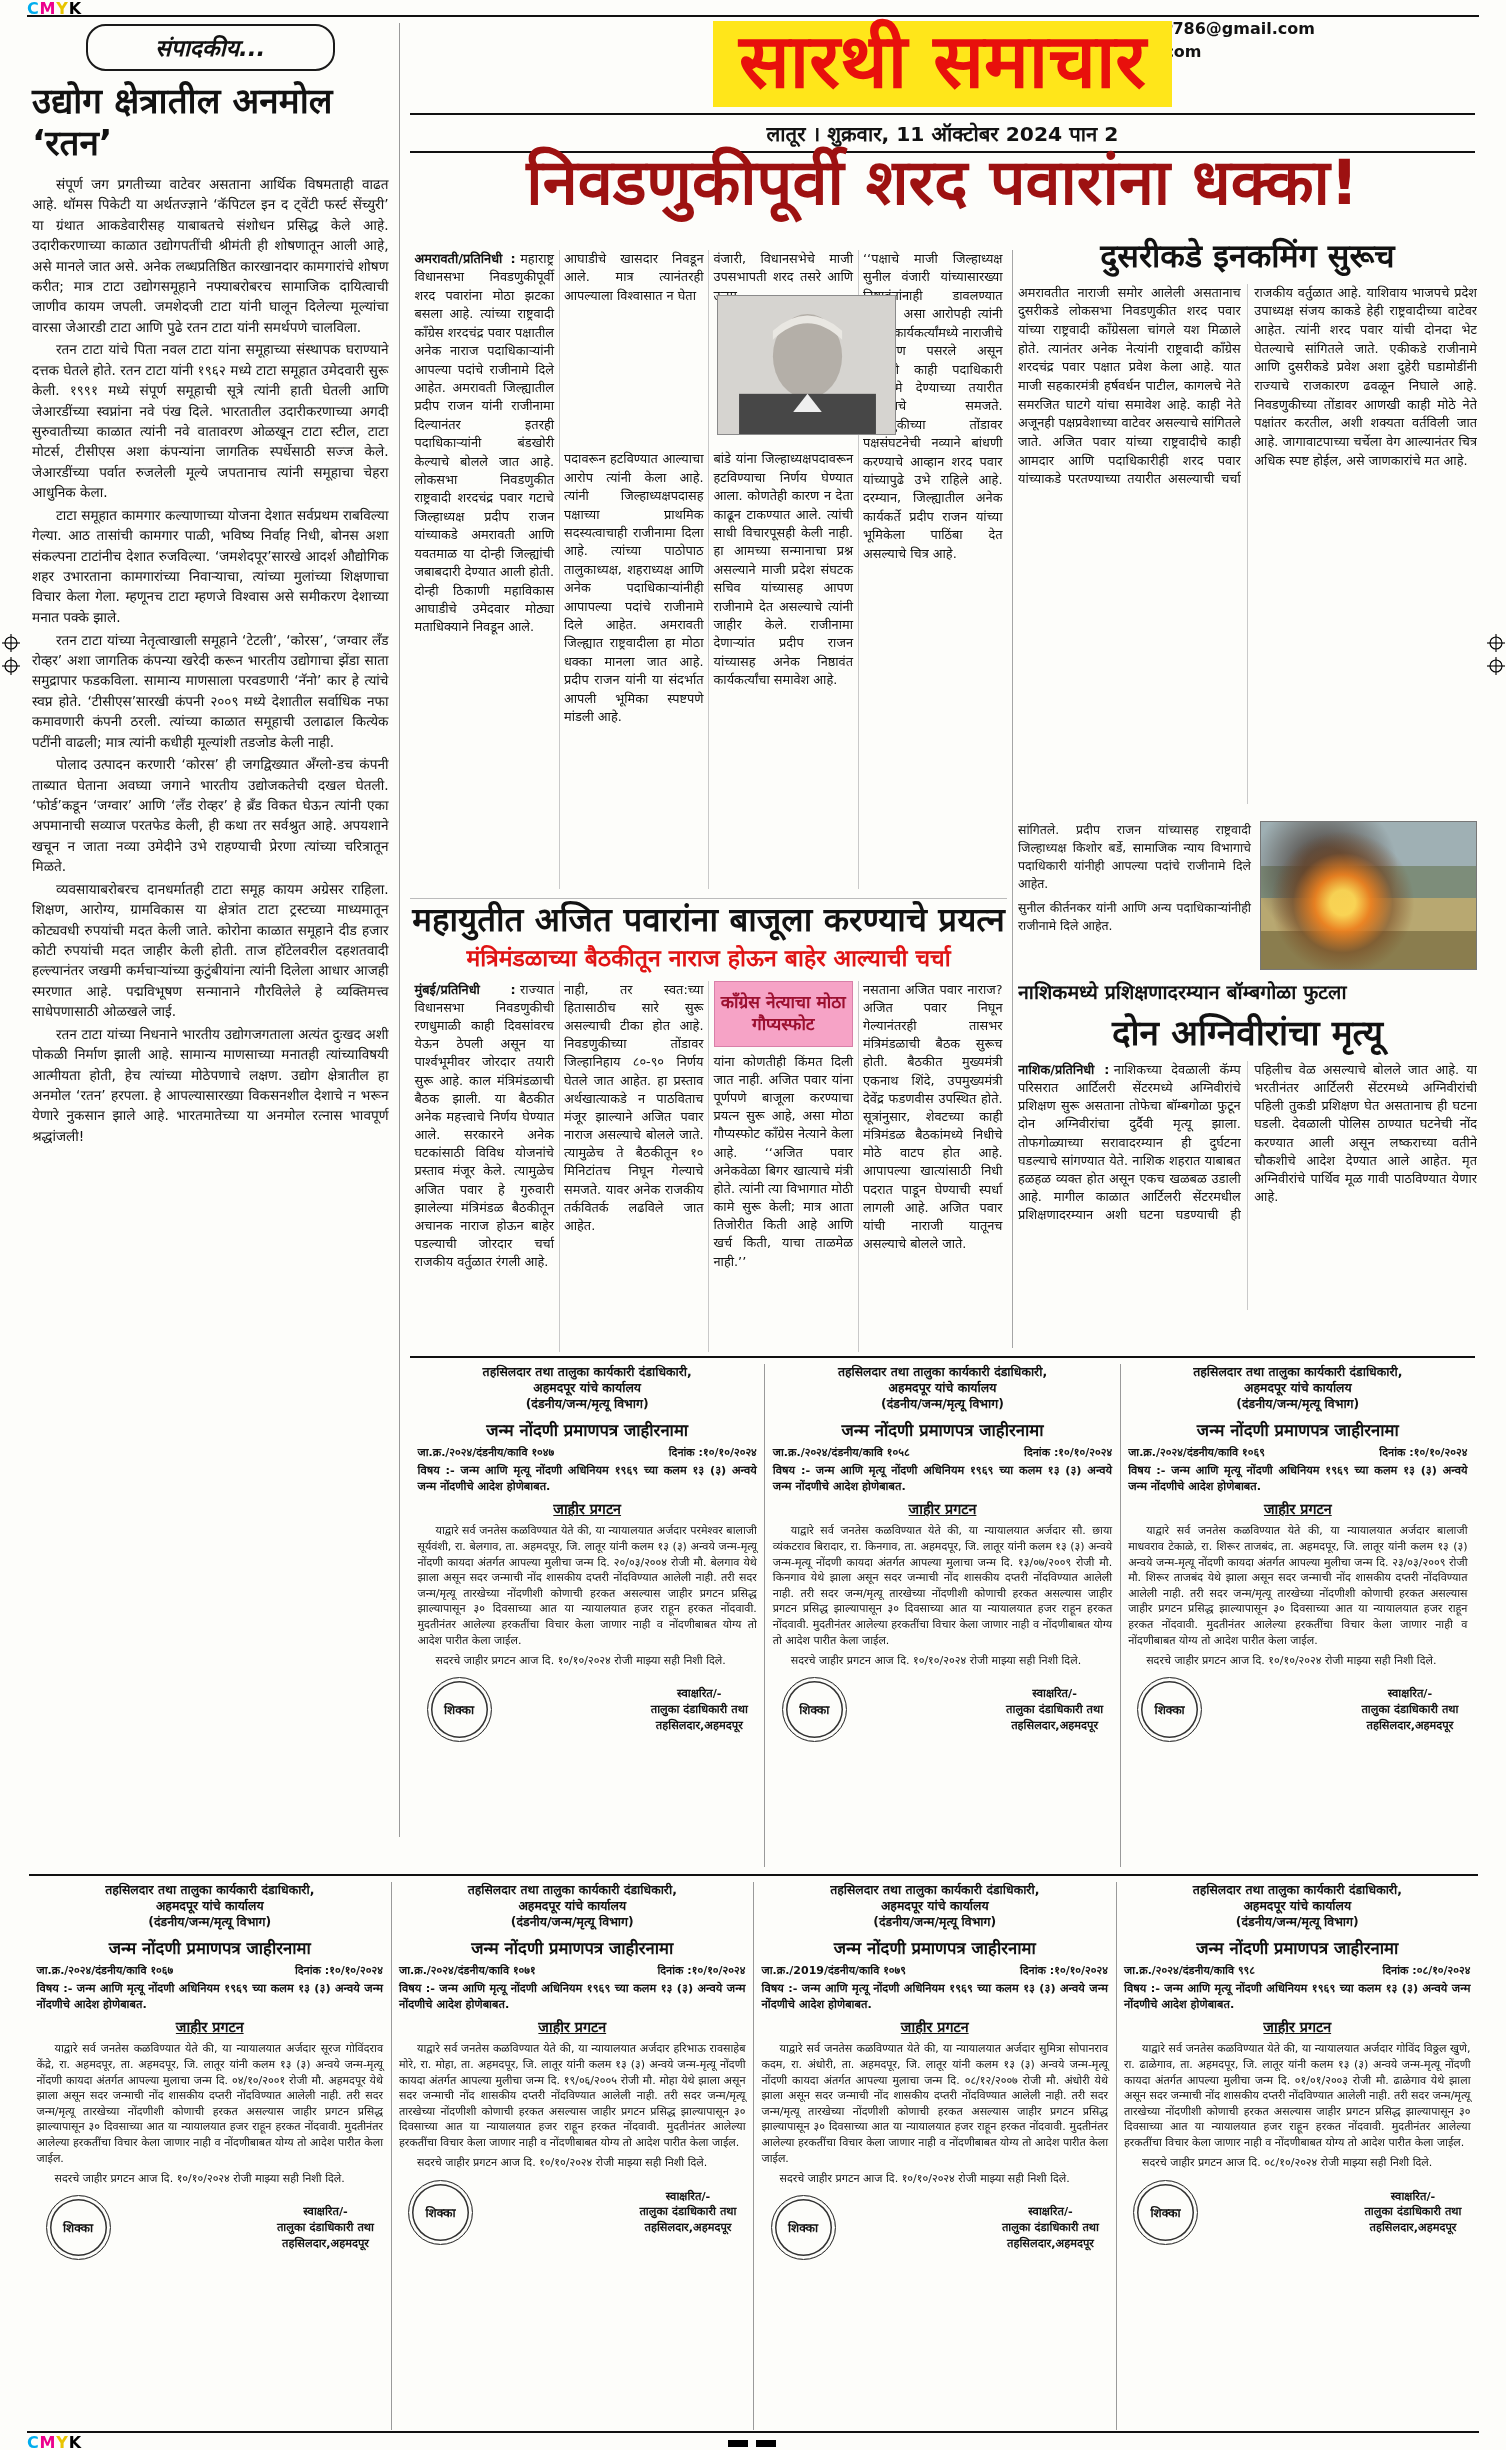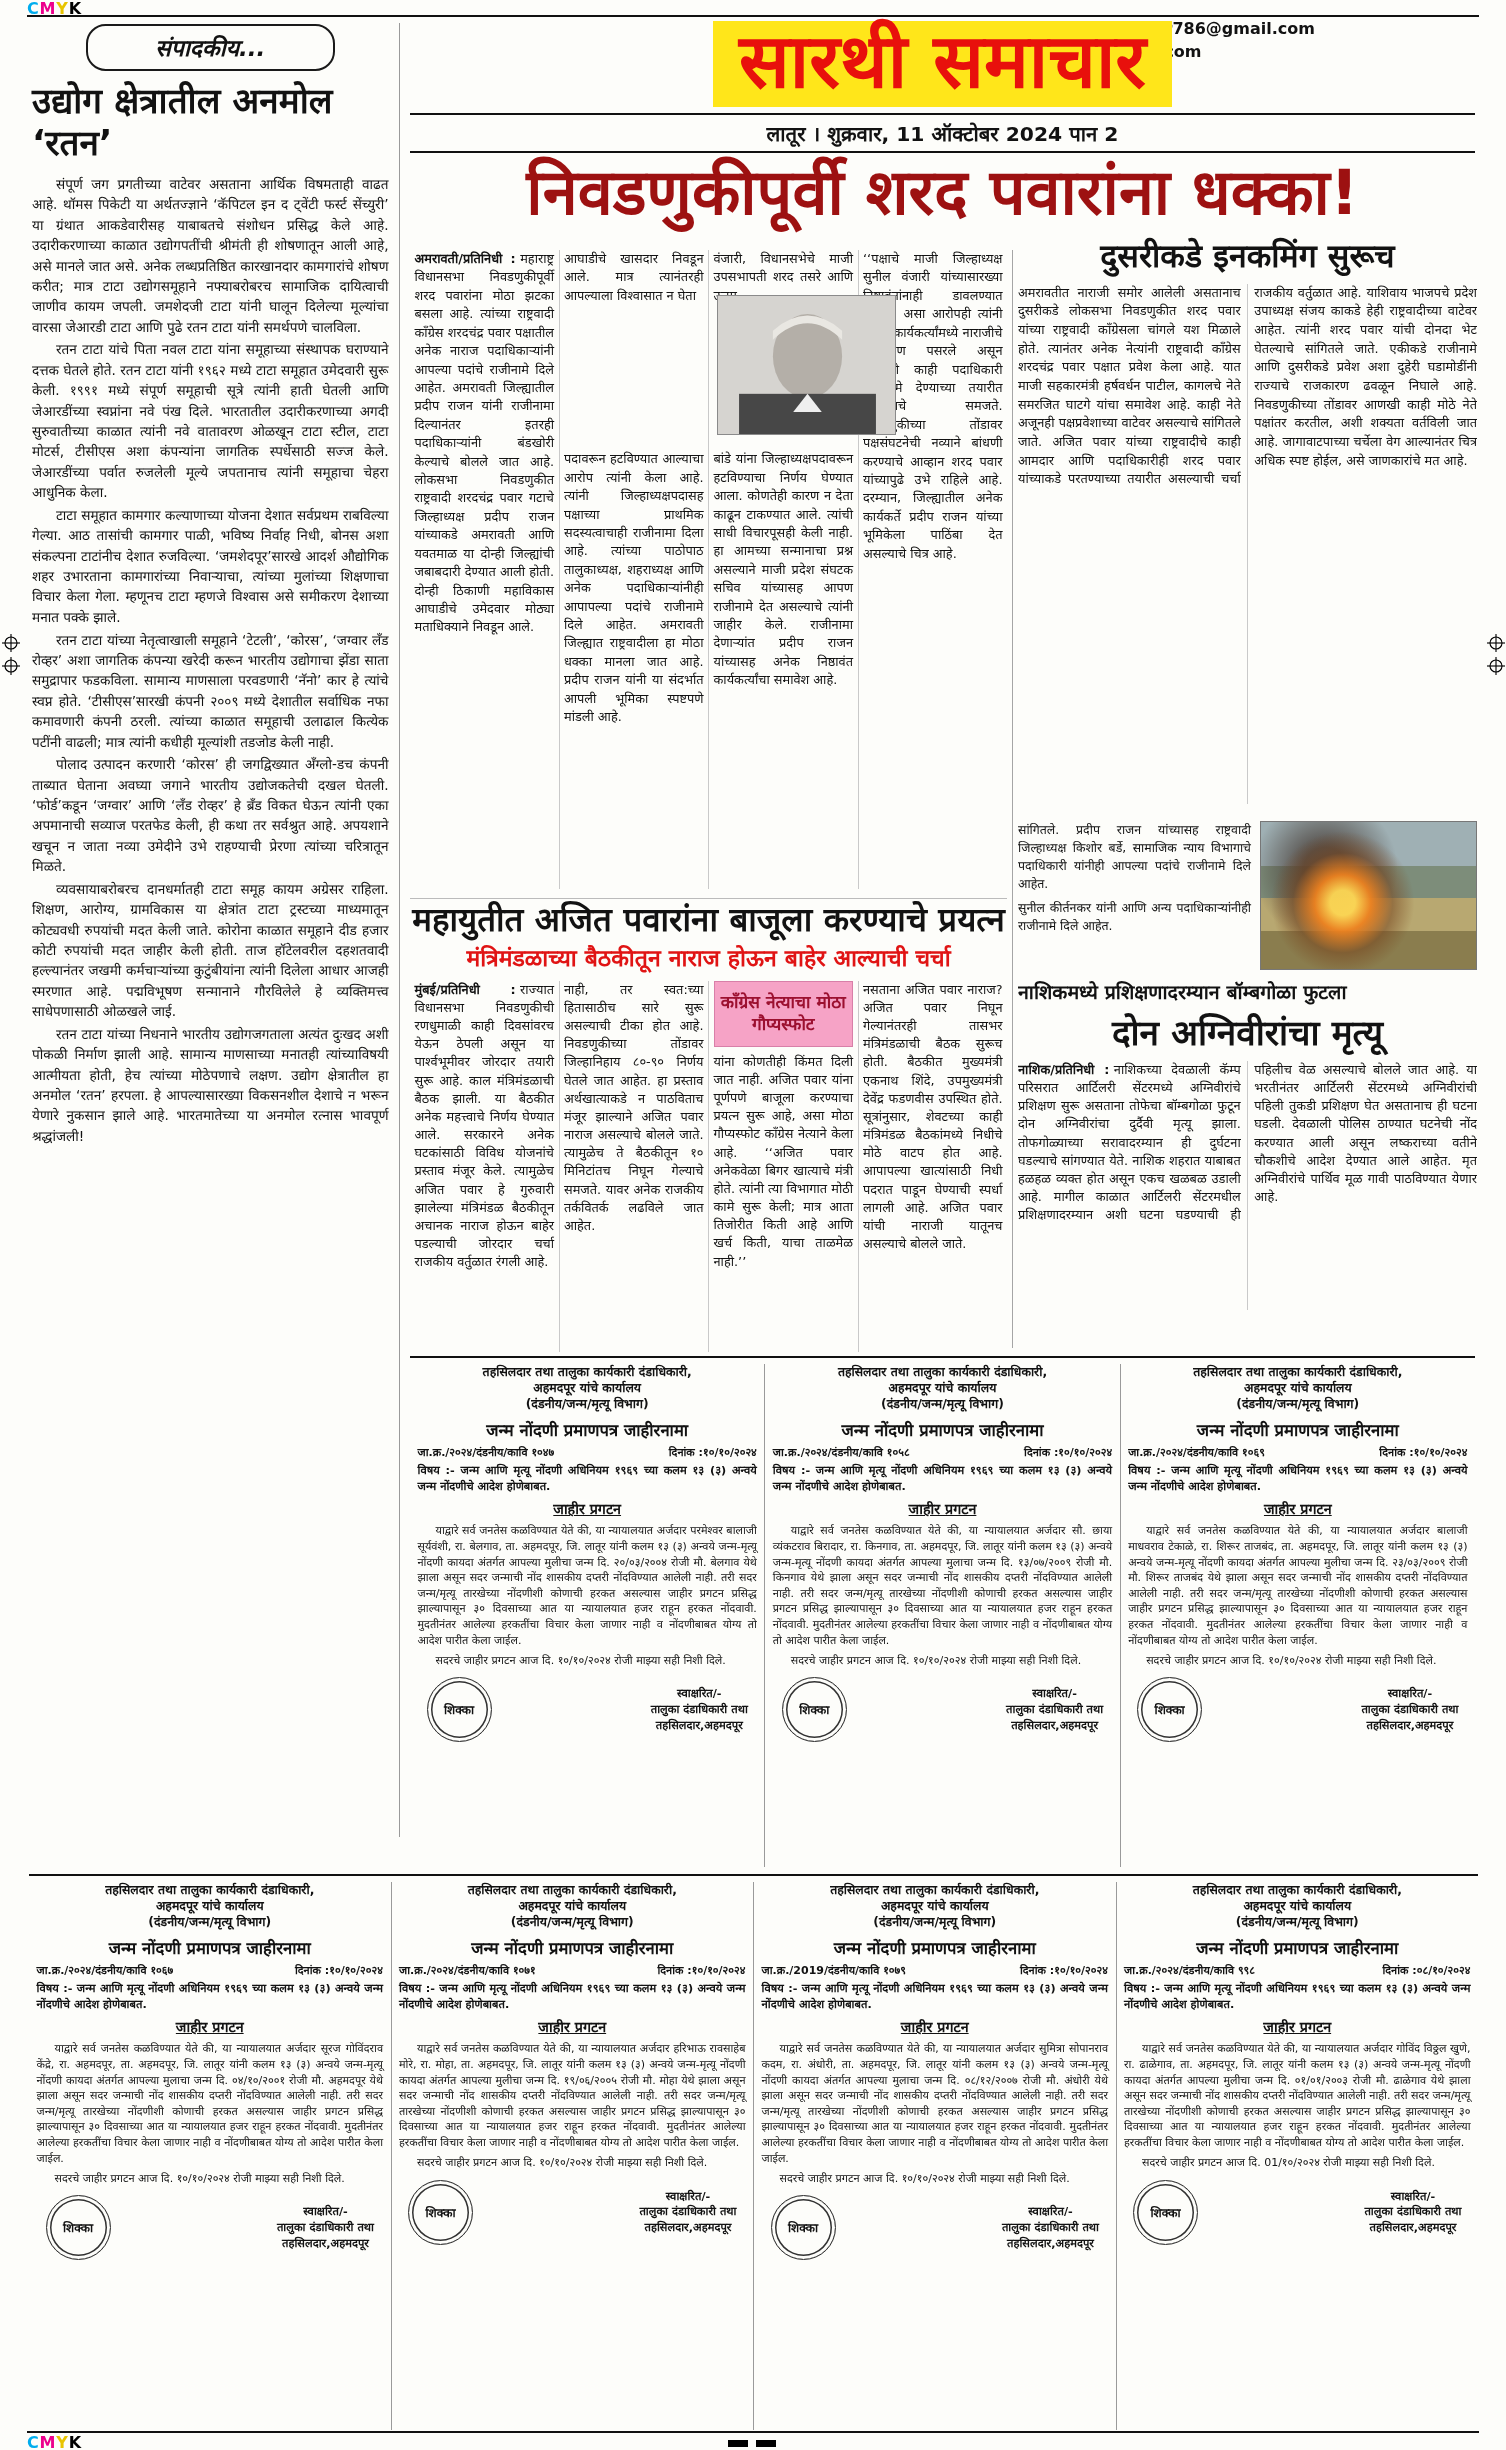--- a/index.html
+++ b/index.html
@@ -28,21 +28,21 @@
   .edit-headline { font-size: 35px; font-weight: bold; line-height: 1.22; margin-bottom: 9px; }
   .edit-body p { font-size: 13.6px; line-height: 1.5; text-align: justify; text-indent: 24px; margin-bottom: 2.3px; }
 
   
   .masthead { position: absolute; left: 410px; top: 21px; width: 1065px; text-align: center; }
   .masthead-title { display: inline-block; background: #ffe61a; color: #e8100c; font-weight: bold;
     font-size: 75px; line-height: 1.08; padding: 0 25.6px 4.5px; }
   .dateline { position: absolute; left: 410px; top: 113px; width: 1065px; text-align: center;
     font-size: 20.3px; font-weight: bold; padding: 3.8px 0; border-top: 2.3px solid #111; border-bottom: 2.3px solid #111; }
 
-  .lead-headline { position: absolute; left: 410px; top: 161px; width: 1065px; text-align: center;
+  .lead-headline { position: absolute; left: 410px; top: 151px; width: 1065px; text-align: center;
     font-size: 63px; font-weight: bold; color: #9d1111; line-height: 1.0; }
   .lead-sub { position: absolute; left: 410px; top: 211px; width: 1065px; text-align: center;
     font-size: 27px; font-weight: bold; color: #e01414; }
 
   .lead-body { position: absolute; left: 410px; top: 250px; width: 597px; height: 639px;
     display: flex; gap: 0; overflow: hidden; }
   .lead-col { flex: 1; font-size: 12.8px; line-height: 1.44; text-align: justify; padding: 0 4.5px; }
   .lead-col + .lead-col { border-left: 0.8px solid #c9c9c9; }
   .byline { font-weight: bold; margin-right: 4.5px; }
   .photo-gap { height: 145px; }
@@ -405,21 +405,21 @@
           <div>(दंडनीय/जन्म/मृत्यू विभाग)</div>
         </div>
       <div class="n-title">जन्म नोंदणी प्रमाणपत्र जाहीरनामा</div>
       <div class="n-ref">
           <span>जा.क्र./२०२४/दंडनीय/कावि ९९८</span>
           <span>दिनांक :०८/१०/२०२४</span>
         </div>
       <div class="n-subject">विषय :- जन्म आणि मृत्यू नोंदणी अधिनियम १९६९ च्या कलम १३ (३) अन्वये जन्म नोंदणीचे आदेश होणेबाबत.</div>
       <div class="n-prgtn">जाहीर प्रगटन</div>
       <div class="n-body">याद्वारे सर्व जनतेस कळविण्यात येते की, या न्यायालयात अर्जदार गोविंद विठ्ठल खुणे, रा. ढाळेगाव, ता. अहमदपूर, जि. लातूर यांनी कलम १३ (३) अन्वये जन्म-मृत्यू नोंदणी कायदा अंतर्गत आपल्या मुलीचा जन्म दि. ०१/०१/२००३ रोजी मौ. ढाळेगाव येथे झाला असून सदर जन्माची नोंद शासकीय दप्तरी नोंदविण्यात आलेली नाही. तरी सदर जन्म/मृत्यू तारखेच्या नोंदणीशी कोणाची हरकत असल्यास जाहीर प्रगटन प्रसिद्ध झाल्यापासून ३० दिवसाच्या आत या न्यायालयात हजर राहून हरकत नोंदवावी. मुदतीनंतर आलेल्या हरकतींचा विचार केला जाणार नाही व नोंदणीबाबत योग्य तो आदेश पारीत केला जाईल.</div>
-      <div class="n-close">सदरचे जाहीर प्रगटन आज दि. 01/१०/२०२४ रोजी माझ्या सही निशी दिले.</div>
+      <div class="n-close">सदरचे जाहीर प्रगटन आज दि. ०८/१०/२०२४ रोजी माझ्या सही निशी दिले.</div>
       <div class="n-foot">
         <div class="stamp">शिक्का</div>
         <div class="n-sign">
             <div>स्वाक्षरित/-</div>
             <div>तालुका दंडाधिकारी तथा</div>
             <div>तहसिलदार,अहमदपूर</div>
           </div>
       </div>
     </div>
 

